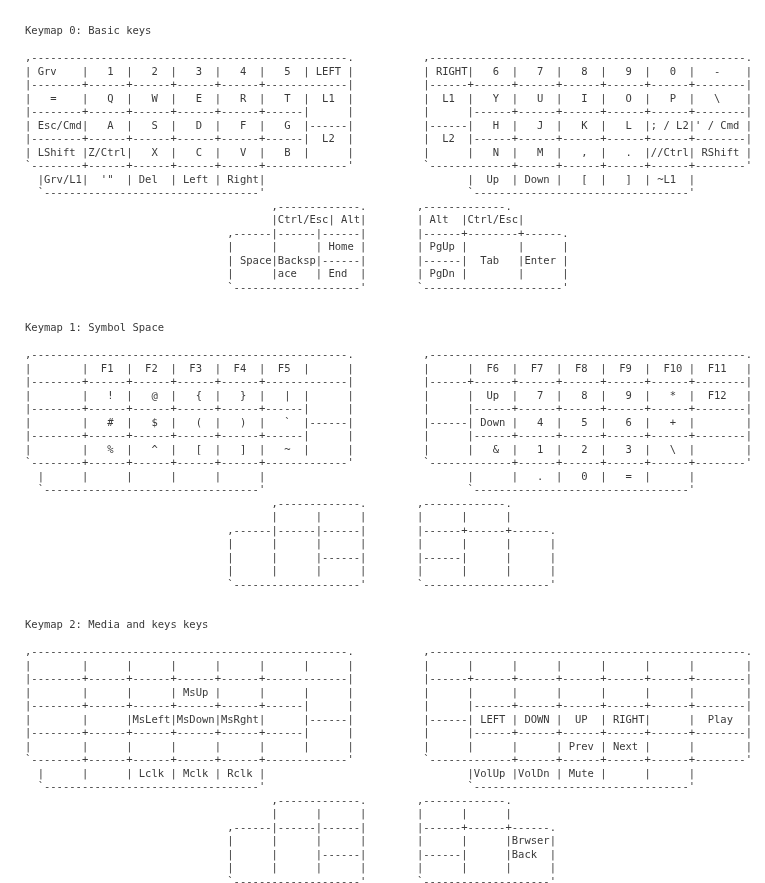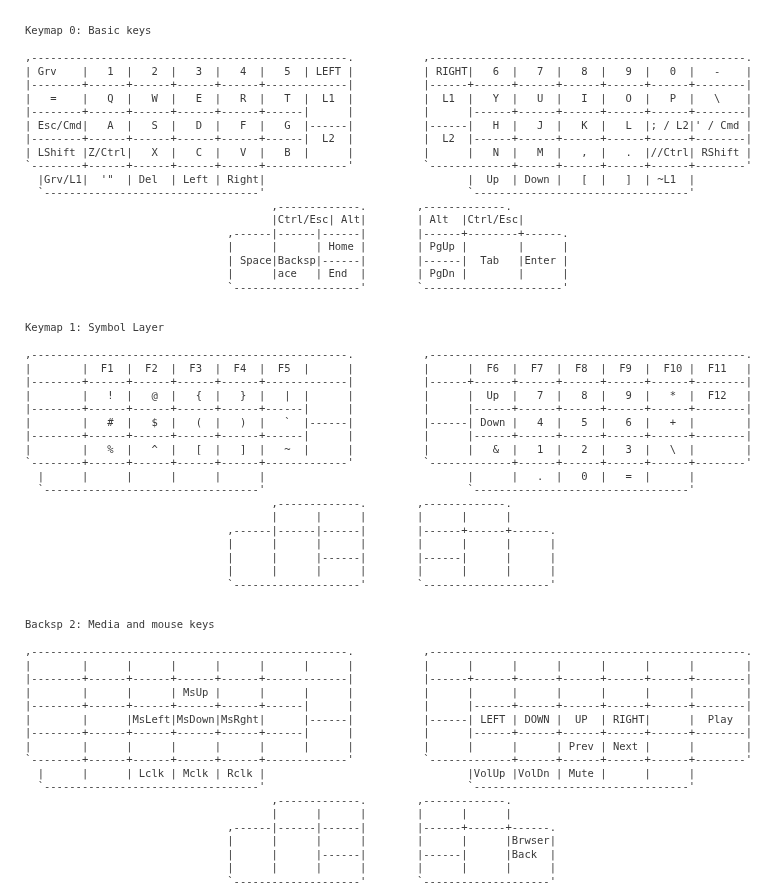--- a/index.html
+++ b/index.html
@@ -56,21 +56,21 @@
                                        ,-------------.        ,-------------.
                                        |Ctrl/Esc| Alt|        | Alt  |Ctrl/Esc|
                                 ,------|------|------|        |------+--------+------.
                                 |      |      | Home |        | PgUp |        |      |
                                 | Space|Backsp|------|        |------|  Tab   |Enter |
                                 |      |ace   | End  |        | PgDn |        |      |
                                 `--------------------'        `----------------------'</pre>
   </div>
 
   <div class="keymap-section">
-    <pre class="keymap-heading">Keymap 1: Symbol Layer</pre>
+    <pre class="keymap-heading">Keymap 1: Symbol Space</pre>
     <pre class="keymap-art">,--------------------------------------------------.           ,--------------------------------------------------.
 |        |  F1  |  F2  |  F3  |  F4  |  F5  |      |           |      |  F6  |  F7  |  F8  |  F9  |  F10 |  F11   |
 |--------+------+------+------+------+-------------|           |------+------+------+------+------+------+--------|
 |        |   !  |   @  |   {  |   }  |   |  |      |           |      |  Up  |   7  |   8  |   9  |   *  |  F12   |
 |--------+------+------+------+------+------|      |           |      |------+------+------+------+------+--------|
 |        |   #  |   $  |   (  |   )  |   `  |------|           |------| Down |   4  |   5  |   6  |   +  |        |
 |--------+------+------+------+------+------|      |           |      |------+------+------+------+------+--------|
 |        |   %  |   ^  |   [  |   ]  |   ~  |      |           |      |   &amp;  |   1  |   2  |   3  |   \  |        |
 `--------+------+------+------+------+-------------'           `-------------+------+------+------+------+--------'
   |      |      |      |      |      |                                |      |   .  |   0  |   =  |      |
@@ -78,21 +78,21 @@
                                        ,-------------.        ,-------------.
                                        |      |      |        |      |      |
                                 ,------|------|------|        |------+------+------.
                                 |      |      |      |        |      |      |      |
                                 |      |      |------|        |------|      |      |
                                 |      |      |      |        |      |      |      |
                                 `--------------------'        `--------------------'</pre>
   </div>
 
   <div class="keymap-section">
-    <pre class="keymap-heading">Backsp 2: Media and mouse keys</pre>
+    <pre class="keymap-heading">Keymap 2: Media and keys keys</pre>
     <pre class="keymap-art">,--------------------------------------------------.           ,--------------------------------------------------.
 |        |      |      |      |      |      |      |           |      |      |      |      |      |      |        |
 |--------+------+------+------+------+-------------|           |------+------+------+------+------+------+--------|
 |        |      |      | MsUp |      |      |      |           |      |      |      |      |      |      |        |
 |--------+------+------+------+------+------|      |           |      |------+------+------+------+------+--------|
 |        |      |MsLeft|MsDown|MsRght|      |------|           |------| LEFT | DOWN |  UP  | RIGHT|      |  Play  |
 |--------+------+------+------+------+------|      |           |      |------+------+------+------+------+--------|
 |        |      |      |      |      |      |      |           |      |      |      | Prev | Next |      |        |
 `--------+------+------+------+------+-------------'           `-------------+------+------+------+------+--------'
   |      |      | Lclk | Mclk | Rclk |                                |VolUp |VolDn | Mute |      |      |

